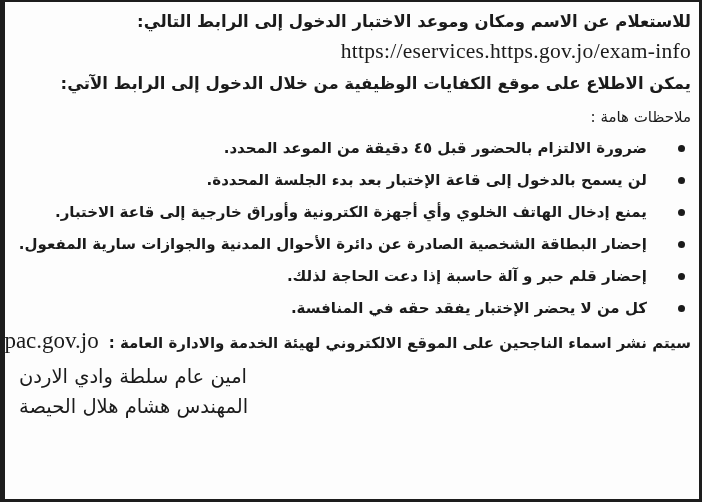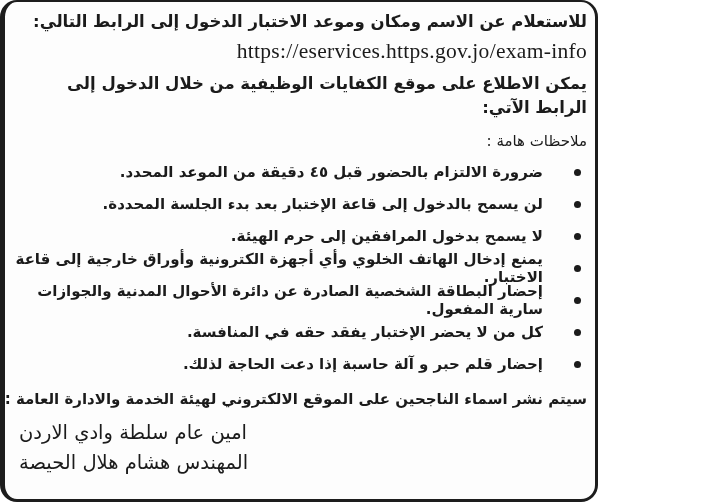--- a/index.html
+++ b/index.html
@@ -2,32 +2,31 @@
 <html lang="ar"><head>
 <meta charset="utf-8">
 <style>
   html, body {
     margin: 0;
     padding: 0;
     background: #ffffff;
   }
   .page {
     position: relative;
-    width: 598px;
+    width: 702px;
     height: 502px;
     box-sizing: border-box;
     background: #fdfdfd;
     border-top: 2px solid #1d1d1d;
     border-right: 3px solid #1d1d1d;
     border-bottom: 3px solid #1d1d1d;
     border-left: 5px solid #1d1d1d;
     overflow: hidden;
     color: #1b1b1b;
     font-family: "DejaVu Sans", sans-serif;
-    border-radius: 17px;
   }
   .content {
     direction: rtl;
     padding: 6px 8px 0 8px;
   }
   .intro-line {
     text-align: right;
     font-weight: bold;
     font-size: 16.5px;
     line-height: 24px;
@@ -119,37 +118,33 @@
       <li>
         <span class="bullet-dot"></span>
         <span>ضرورة الالتزام بالحضور قبل ٤٥ دقيقة من الموعد المحدد.</span>
       </li>
       <li>
         <span class="bullet-dot"></span>
         <span>لن يسمح بالدخول إلى قاعة الإختبار بعد بدء الجلسة المحددة.</span>
       </li>
       <li>
         <span class="bullet-dot"></span>
-        <span>لا يسمح بدخول المرافقين إلى حرم الهيئة.</span>
-      </li>
-      <li>
-        <span class="bullet-dot"></span>
         <span>يمنع إدخال الهاتف الخلوي وأي أجهزة الكترونية وأوراق خارجية إلى قاعة الاختبار.</span>
       </li>
       <li>
         <span class="bullet-dot"></span>
         <span>إحضار البطاقة الشخصية الصادرة عن دائرة الأحوال المدنية والجوازات سارية المفعول.</span>
       </li>
       <li>
         <span class="bullet-dot"></span>
-        <span>كل من لا يحضر الإختبار يفقد حقه في المنافسة.</span>
+        <span>إحضار قلم حبر و آلة حاسبة إذا دعت الحاجة لذلك.</span>
       </li>
       <li>
         <span class="bullet-dot"></span>
-        <span>إحضار قلم حبر و آلة حاسبة إذا دعت الحاجة لذلك.</span>
+        <span>كل من لا يحضر الإختبار يفقد حقه في المنافسة.</span>
       </li>
     </ul>
 
     <div class="publish-line">
       <span class="publish-ar">سيتم نشر اسماء الناجحين على الموقع الالكتروني لهيئة الخدمة والادارة العامة :</span>
       <span class="publish-url">www.spac.gov.jo</span>
     </div>
 
     <div class="signature">
       <p>امين عام سلطة وادي الاردن</p>

